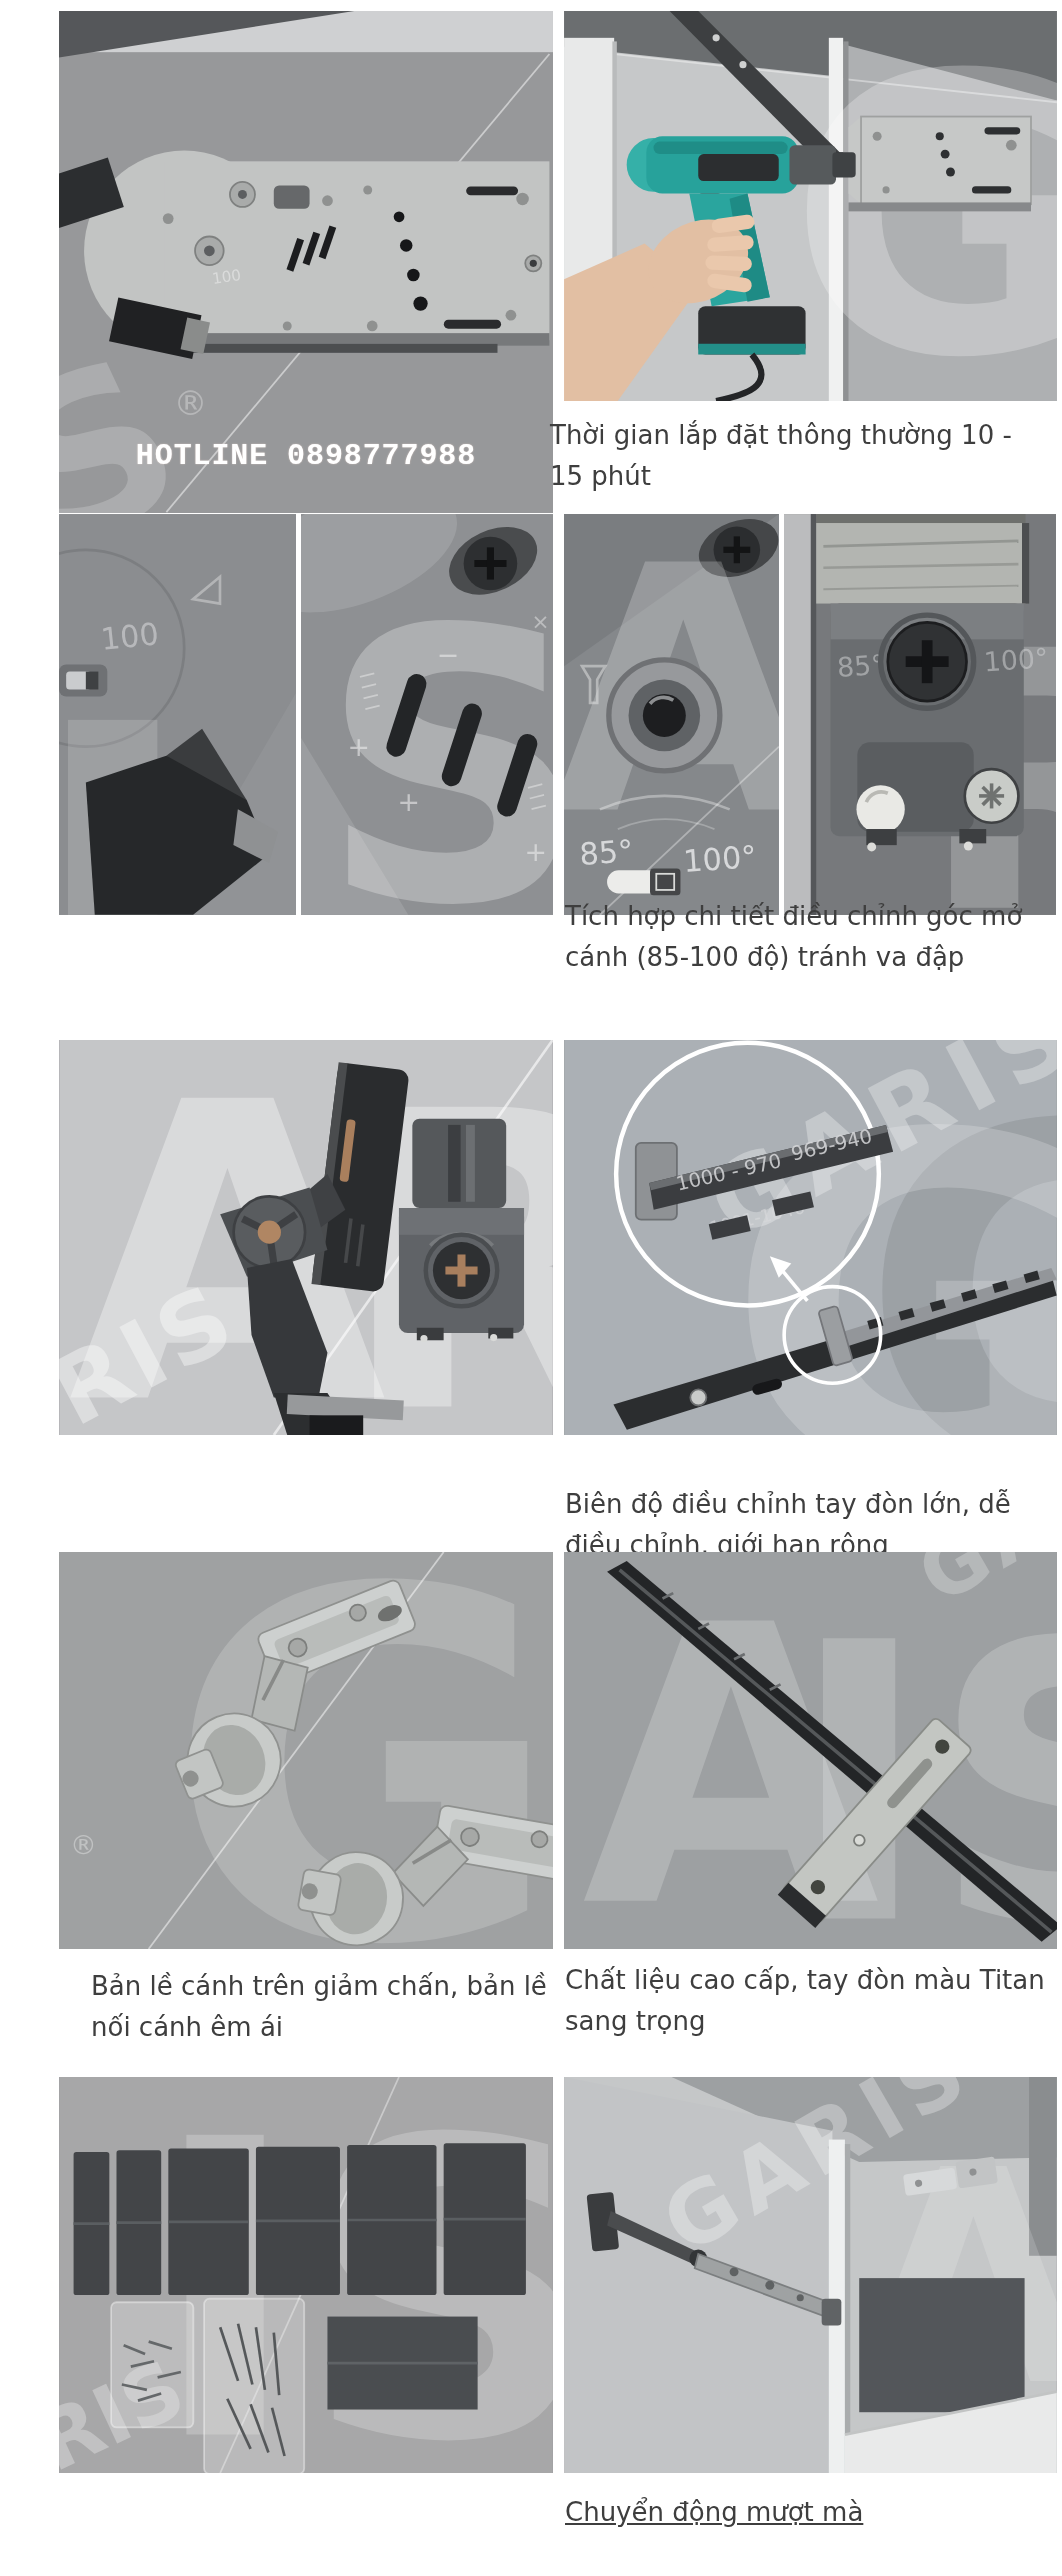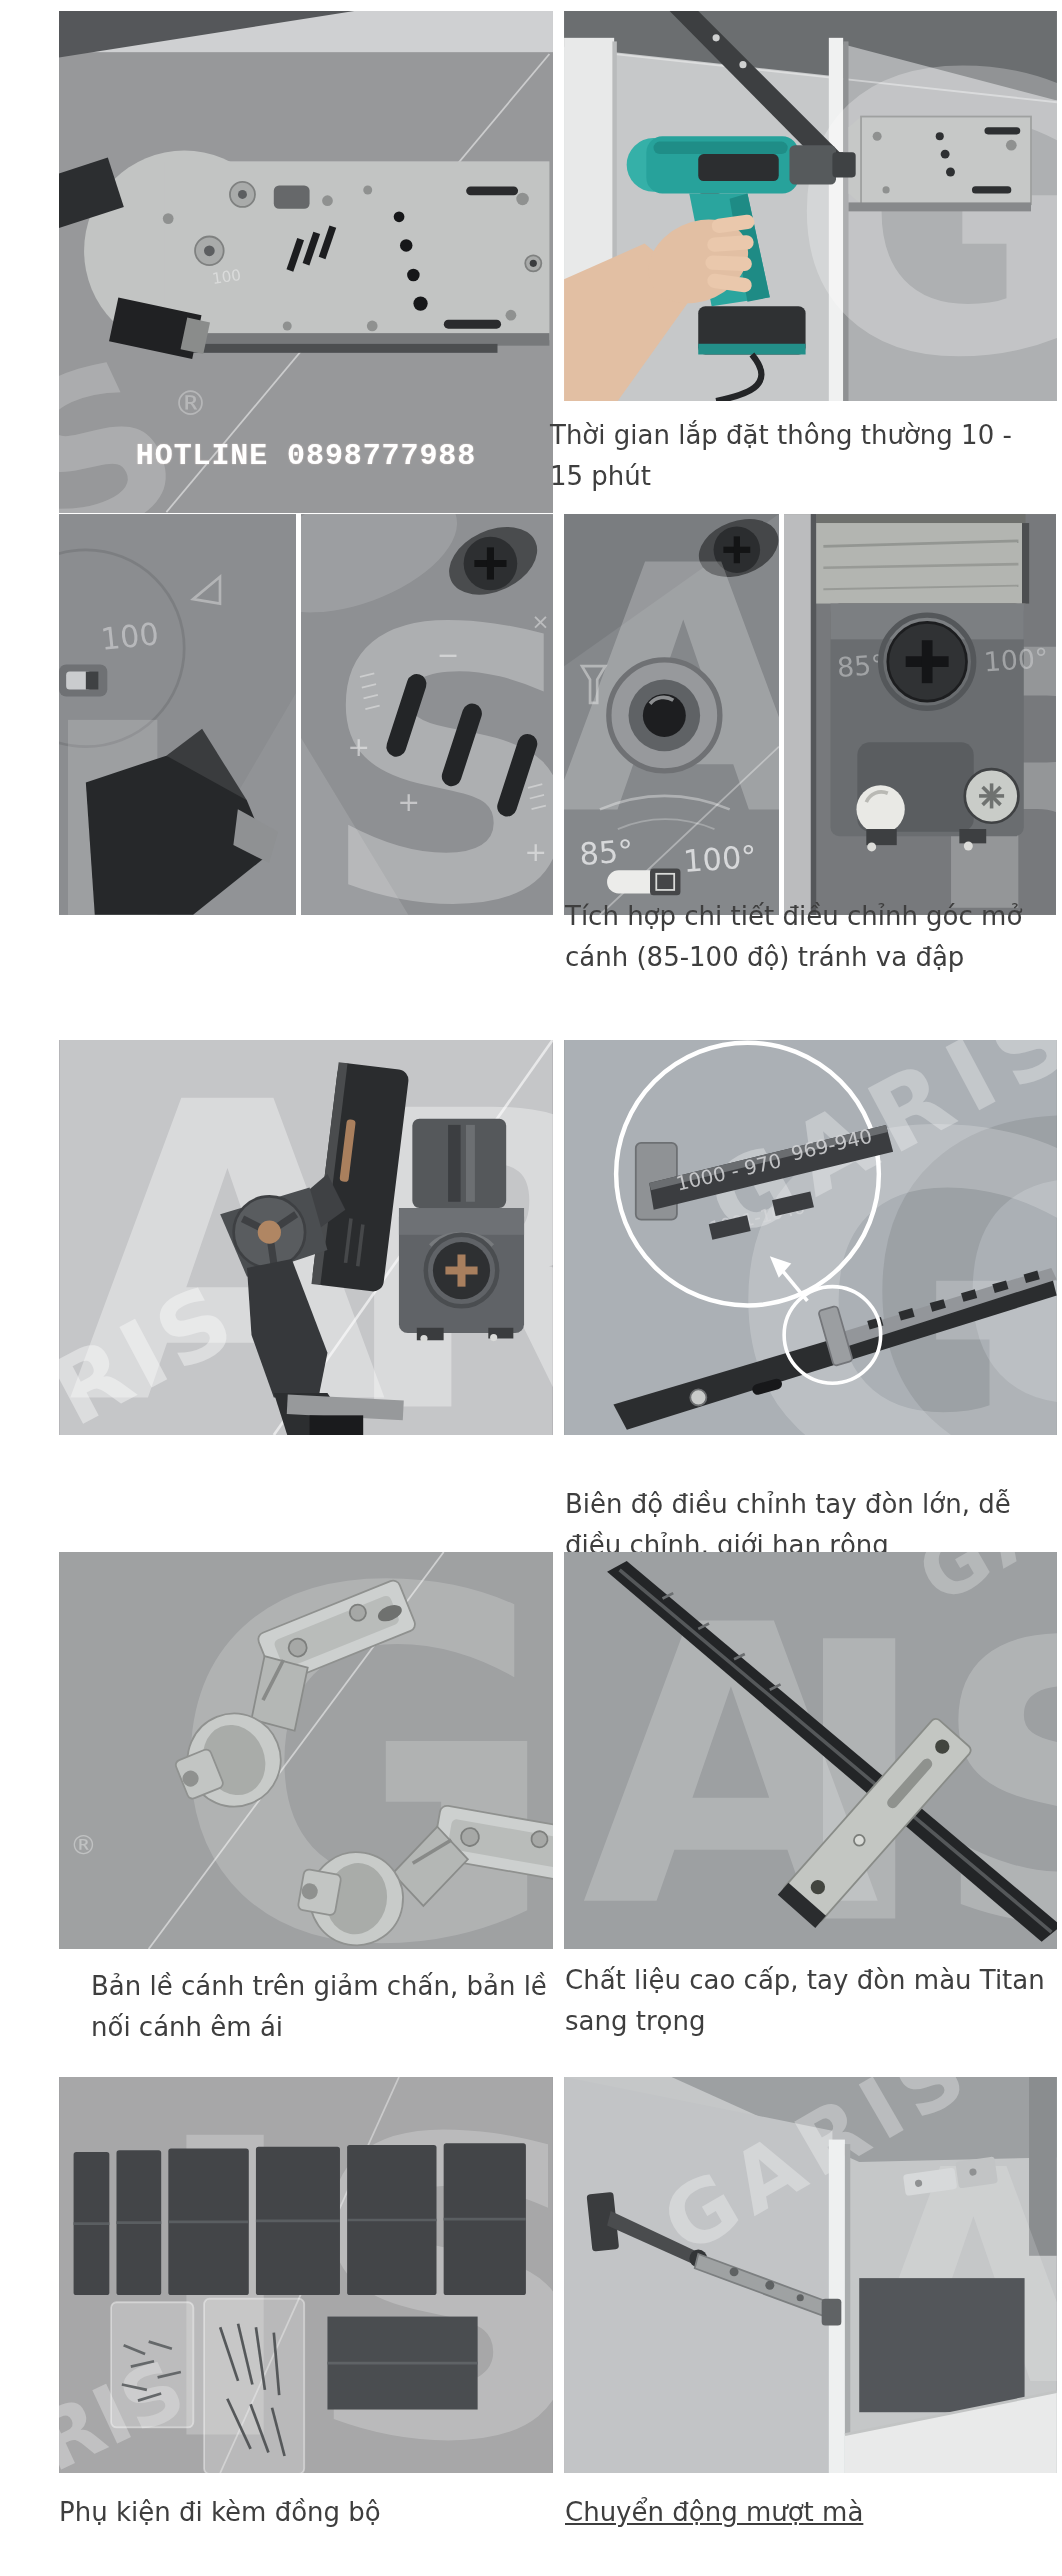--- a/index.html
+++ b/index.html
@@ -414,21 +414,20 @@
         <line x1="180" y1="280" x2="200" y2="340"></line>
           <line x1="200" y1="276" x2="216" y2="344"></line>
         <line x1="220" y1="280" x2="230" y2="350"></line>
           <line x1="240" y1="286" x2="246" y2="356"></line>
         <line x1="188" y1="360" x2="214" y2="416"></line>
           <line x1="214" y1="366" x2="234" y2="420"></line>
         <line x1="238" y1="370" x2="252" y2="424"></line>
       </g>
     </svg>
   </div>
-  <div class="caption" style="left:59px;top:2492px;width:494px;">Phụ kiện đi kèm đồng bộ</div>
 
   <div class="photo" style="left:564px;top:2077px;width:493px;height:396px;">
     <svg width="493" height="396" viewBox="0 0 551 443">
       <rect width="551" height="443" fill="#c5c7c8"></rect>
       <polygon points="120,0 551,0 551,90 330,95" fill="#9da0a2"></polygon>
       <rect x="520" y="0" width="31" height="200" fill="#8a8d8f"></rect>
       <polygon points="0,0 300,60 300,443 0,443" fill="#c2c4c6"></polygon>
       <g transform="translate(240,140) rotate(-30)">
         <text x="-120" y="0" font-size="95" font-weight="bold" fill="rgba(255,255,255,.3)" letter-spacing="10">GARIS</text>
       </g>

